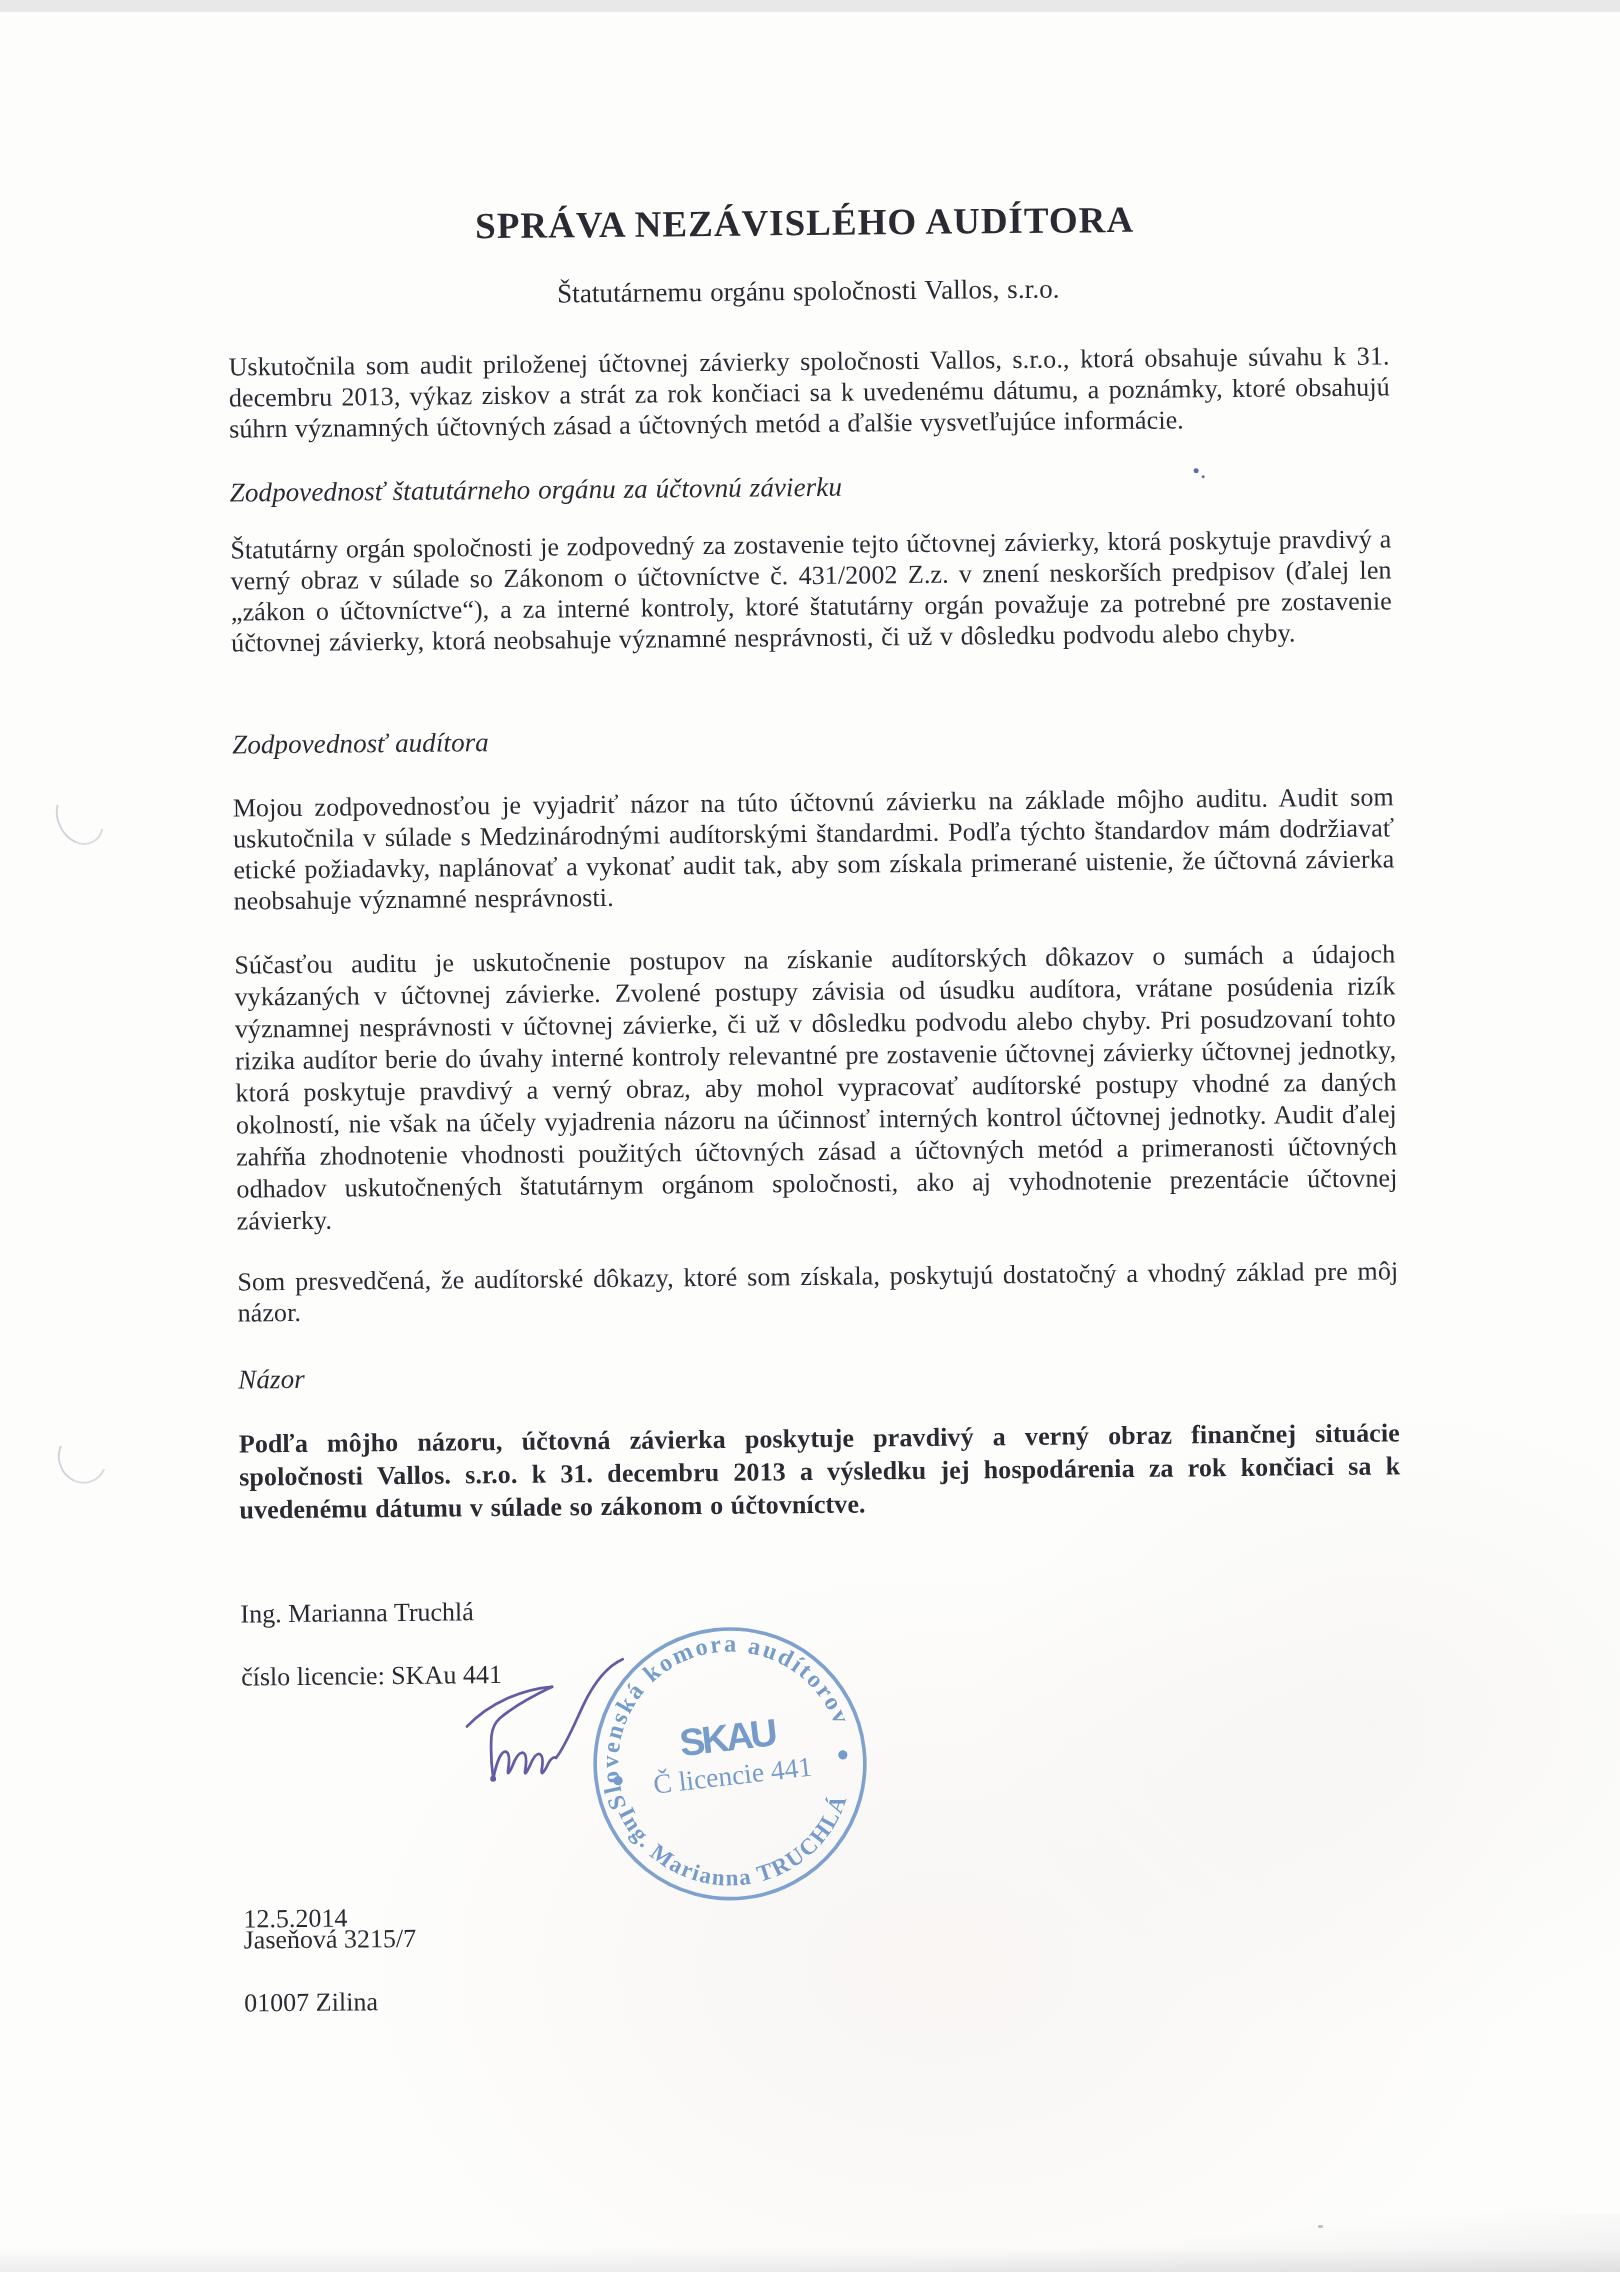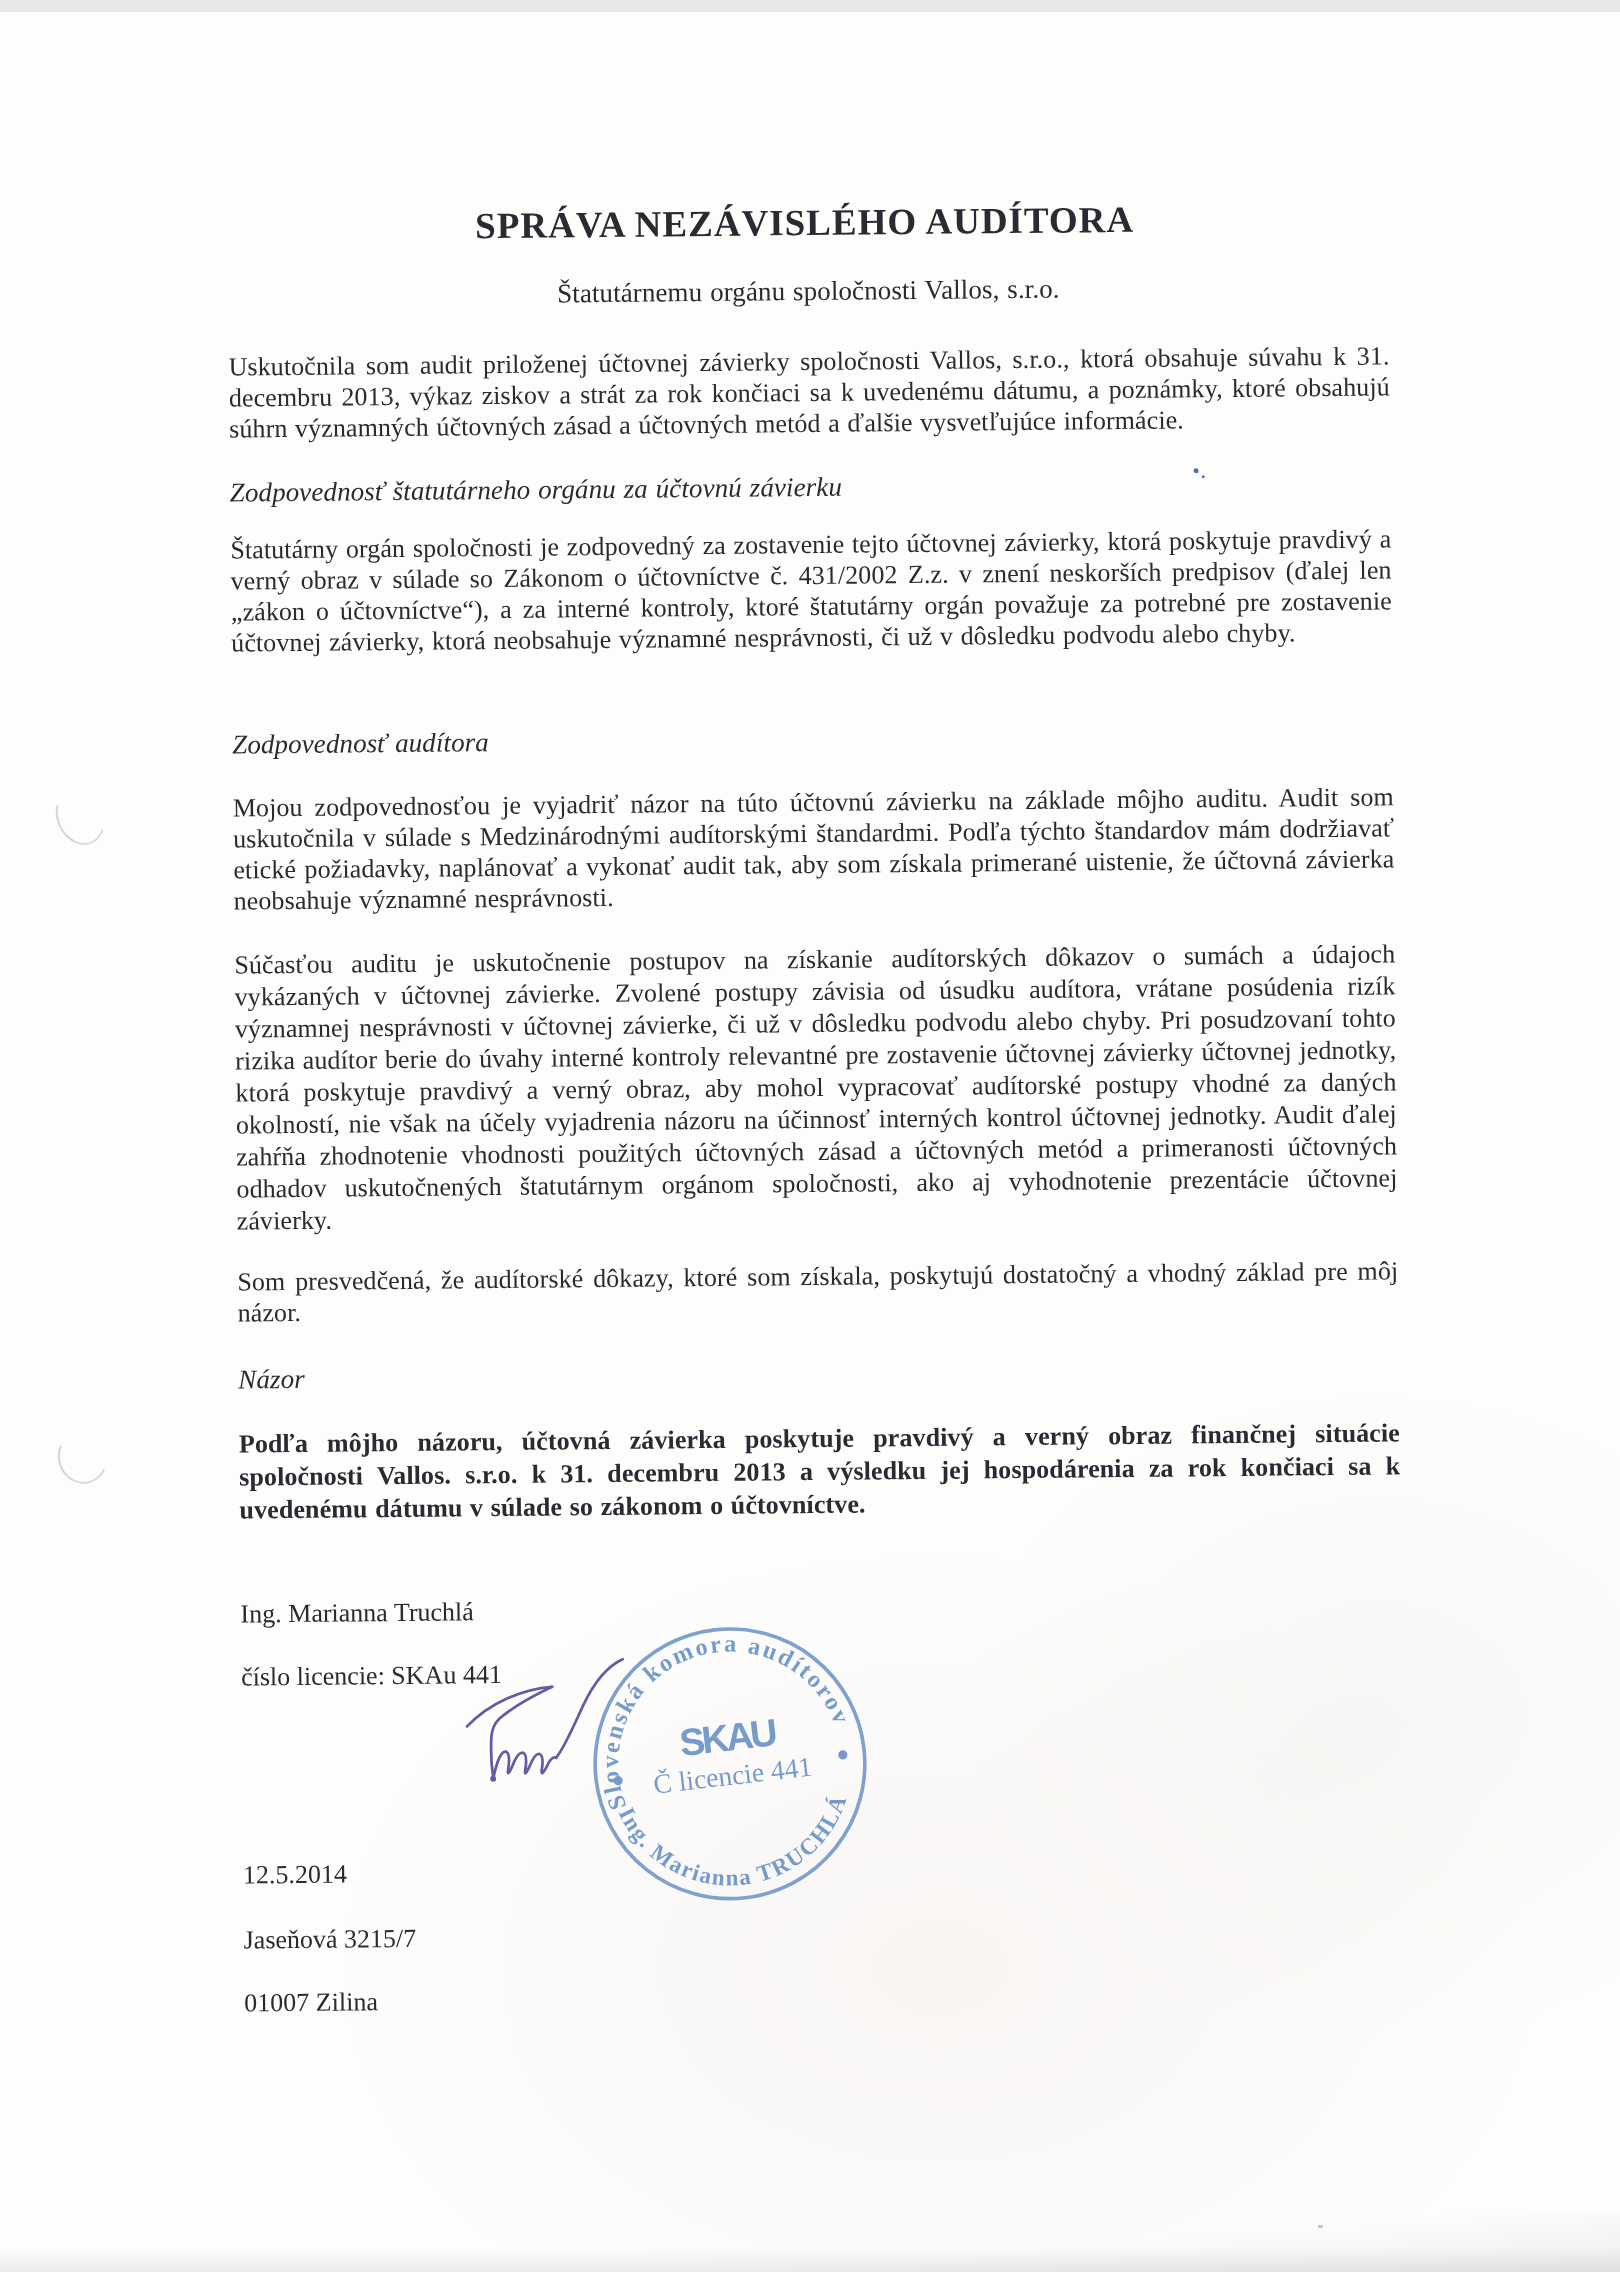--- a/index.html
+++ b/index.html
@@ -37,21 +37,21 @@
   .h-resp-auditor   { top:712px; }
   .p-resp-auditor-1 { top:775px; }
   .p-resp-auditor-2 { top:932px; line-height:32px; }
   .p-resp-auditor-3 { top:1249px; }
   .h-opinion        { top:1347px; }
   .p-opinion        { top:1410px; font-weight:bold; line-height:33px; }
 
   .sig-line { position:absolute; left:235px; font-size:26px; white-space:nowrap; }
   .sig-name    { top:1582px; }
   .sig-license { top:1645px; }
-  .sig-date    { top:1843px;font-family:Liberation Serif, serif; }
+  .sig-date    { top:1887px;font-family:Liberation Serif, serif; }
   .sig-street  { top:1908px; }
   .sig-city    { top:1971px; }
 
   .stamp-svg { position:absolute; left:552px; top:1580px; width:342px; height:342px; opacity:.92; }
   .signature-svg { position:absolute; left:447px; top:1631px; width:191px; height:151px; }
 
   .scan-arc {
     position:absolute;
     border:2px solid transparent;
     border-left-color:#c6cad2;

